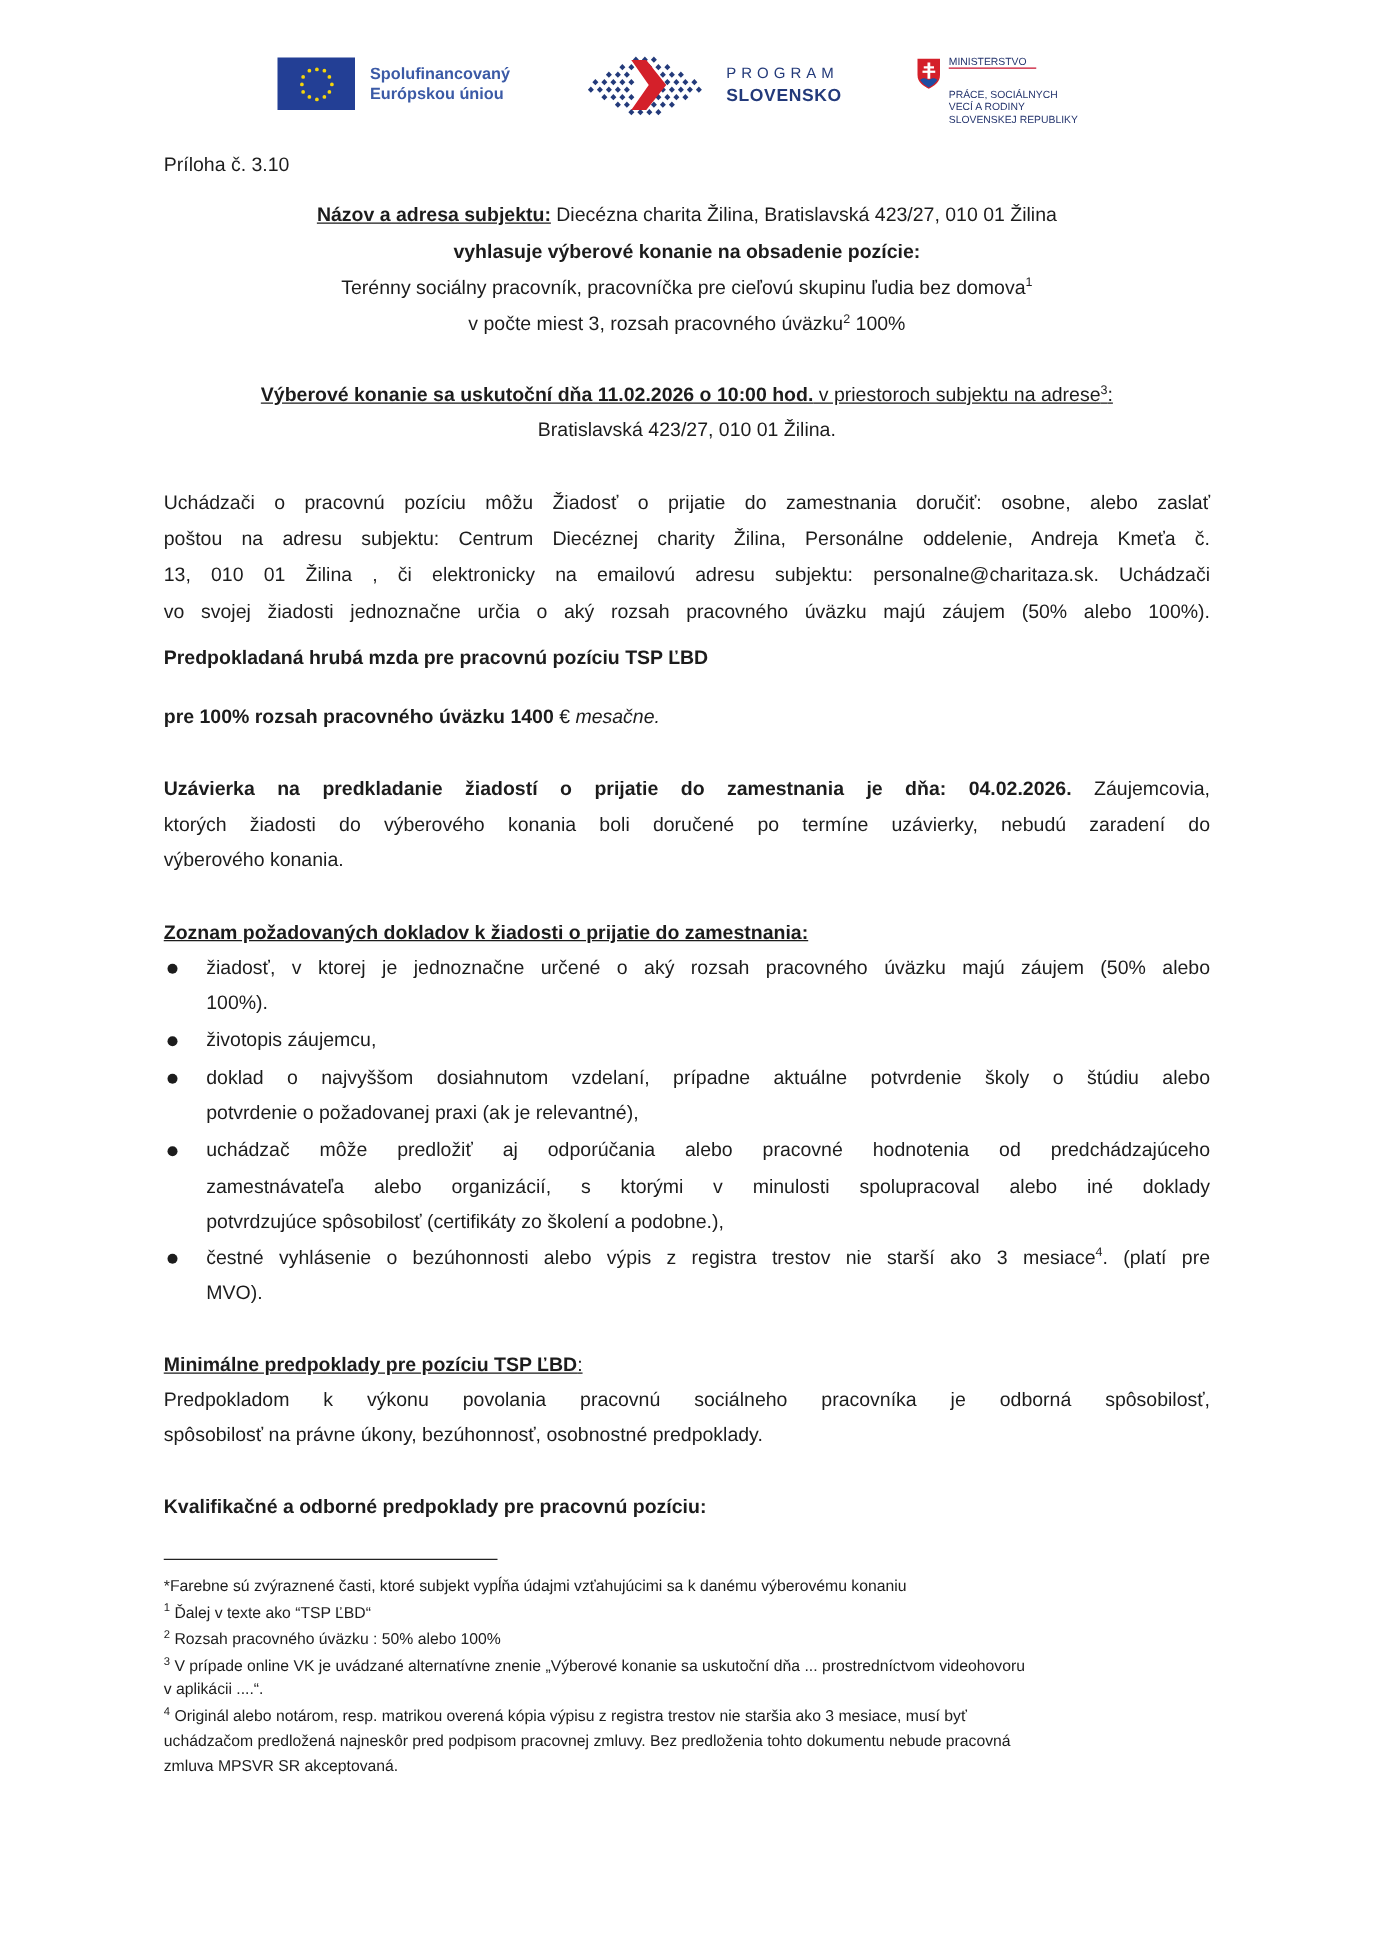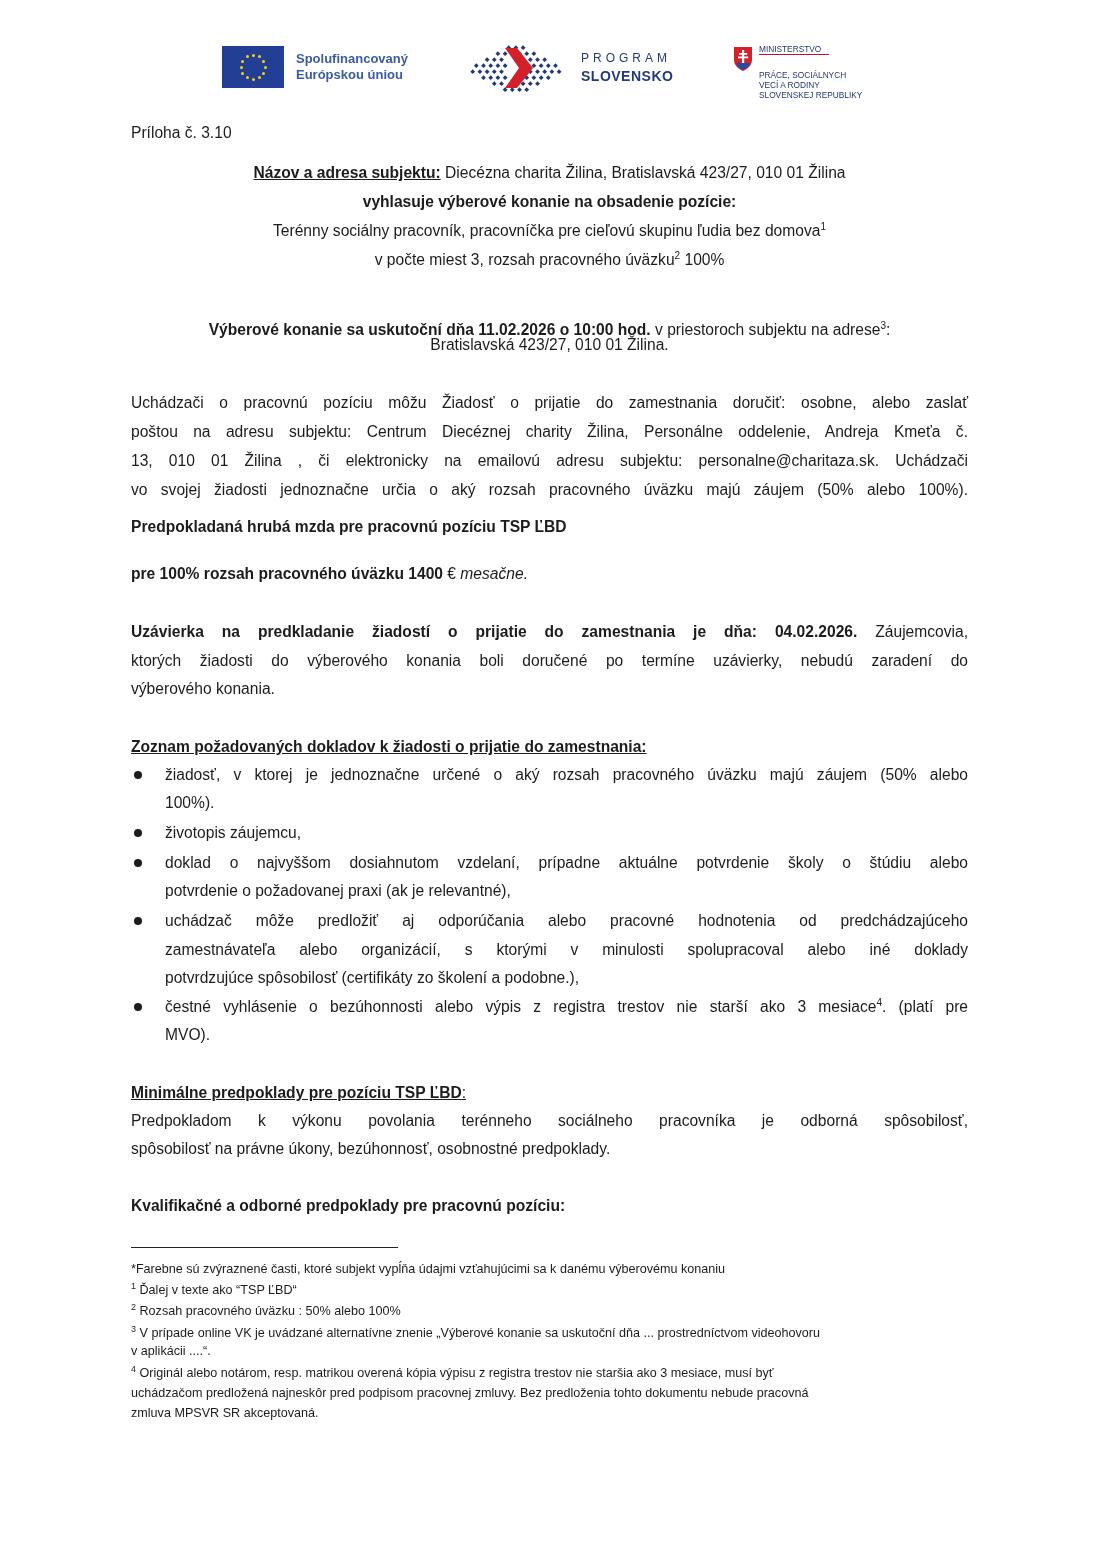--- a/index.html
+++ b/index.html
@@ -148,21 +148,21 @@
   <div class="line" style="top:123px;">Príloha č. 3.10</div>
 
   <div class="line center" style="top:163px;"><span class="b u">Názov a adresa subjektu:</span><span> Diecézna charita Žilina, Bratislavská 423/27, 010 01 Žilina</span></div>
 
   <div class="line center b" style="top:192px;">vyhlasuje výberové konanie na obsadenie pozície:</div>
 
   <div class="line center" style="top:221px;"><span>Terénny sociálny pracovník, pracovníčka pre cieľovú skupinu ľudia bez domova</span><sup>1</sup></div>
 
   <div class="line center" style="top:250px;"><span>v počte miest 3, rozsah pracovného úväzku</span><sup>2</sup><span> 100%</span></div>
 
-  <div class="line center" style="top:320px;"><span class="b">Výberové konanie sa uskutoční dňa 11.02.2026 o 10:00 hod.</span><span> v priestoroch subjektu na adrese</span><sup>3</sup><span>:</span></div>
+  <div class="line center" style="top:307px;text-decoration:underline;"><span class="b">Výberové konanie sa uskutoční dňa 11.02.2026 o 10:00 hod.</span><span> v priestoroch subjektu na adrese</span><sup>3</sup><span>:</span></div>
 
   <div class="line center" style="top:335px;">Bratislavská 423/27, 010 01 Žilina.</div>
 
   <div class="line just" style="top:393px;">Uchádzači o pracovnú pozíciu môžu Žiadosť o prijatie do zamestnania doručiť: osobne, alebo zaslať</div>
   <div class="line just" style="top:422px;">poštou na adresu subjektu: Centrum Diecéznej charity Žilina, Personálne oddelenie, Andreja Kmeťa č.</div>
   <div class="line just" style="top:451px;">13, 010 01 Žilina , či elektronicky na emailovú adresu subjektu: personalne@charitaza.sk. Uchádzači</div>
   <div class="line just" style="top:480px;">vo svojej žiadosti jednoznačne určia o aký rozsah pracovného úväzku majú záujem (50% alebo 100%).</div>
 
   <div class="line b" style="top:517px;">Predpokladaná hrubá mzda pre pracovnú pozíciu TSP ĽBD</div>
   <div class="line" style="top:564px;"><span class="b">pre 100% rozsah pracovného úväzku 1400</span><span> € </span><span class="i">mesačne.</span></div>
@@ -195,21 +195,21 @@
       <div class="bl" style="top:968px;">potvrdzujúce spôsobilosť (certifikáty zo školení a podobne.),</div>
     </div>
     <div>
       <span class="bullet" style="top:1003px;"></span>
       <div class="bl just" style="top:997px;"><span>čestné vyhlásenie o bezúhonnosti alebo výpis z registra trestov nie starší ako 3 mesiace</span><sup>4</sup><span>. (platí pre</span></div>
       <div class="bl" style="top:1025px;">MVO).</div>
     </div>
   </div>
 
   <div class="line" style="top:1083px;"><span class="b u">Minimálne predpoklady pre pozíciu TSP ĽBD</span><span class="u">:</span></div>
-  <div class="line just" style="top:1111px;">Predpokladom k výkonu povolania terénneho sociálneho pracovníka je odborná spôsobilosť,</div>
+  <div class="line just" style="top:1111px;">Predpokladom k výkonu povolania pracovnú sociálneho pracovníka je odborná spôsobilosť,</div>
   <div class="line" style="top:1139px;">spôsobilosť na právne úkony, bezúhonnosť, osobnostné predpoklady.</div>
 
   <div class="line b" style="top:1196px;">Kvalifikačné a odborné predpoklady pre pracovnú pozíciu:</div>
 </div>
 
 <div class="sep"></div>
 <div>
   <div class="fn" style="top:1261px;">*Farebne sú zvýraznené časti, ktoré subjekt vypĺňa údajmi vzťahujúcimi sa k danému výberovému konaniu</div>
   <div class="fn" style="top:1282px;"><sup>1</sup><span> Ďalej v texte ako “TSP ĽBD“</span></div>
   <div class="fn" style="top:1303px;"><sup>2</sup><span> Rozsah pracovného úväzku : 50% alebo 100%</span></div>

